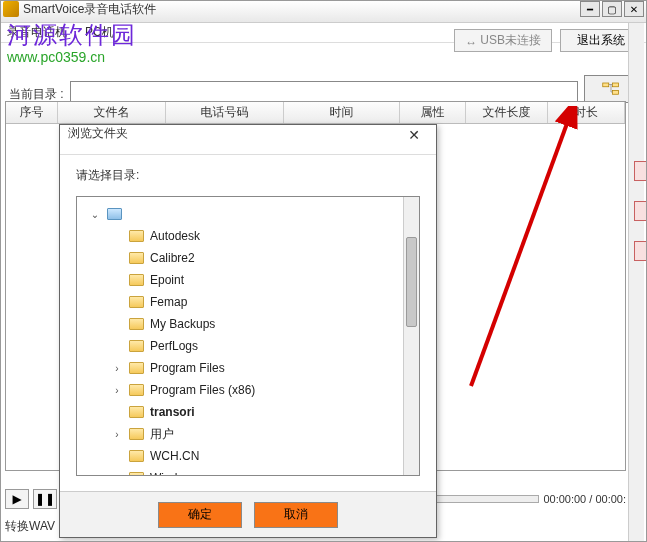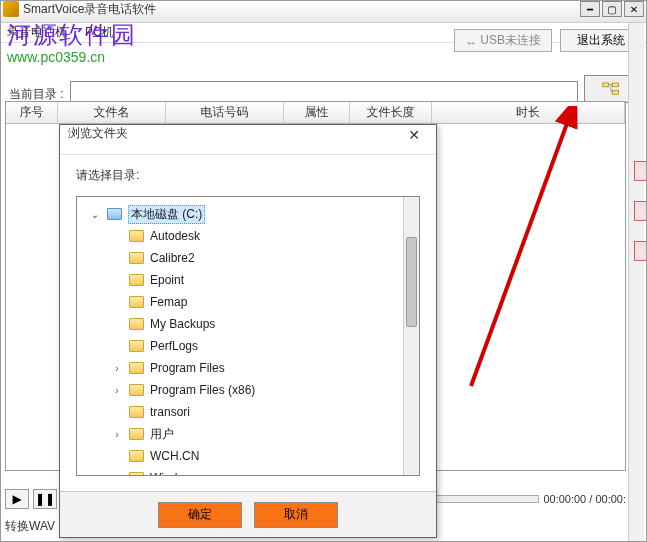--- a/index.html
+++ b/index.html
@@ -98,20 +98,21 @@
         <path d="M9 3 H12 V13 H14 M12 3 H14" stroke="#888" fill="none"></path>
       </svg>
   </div>
 </div>
 
 <div class="grid">
   <div class="gh">
     <div class="c0">序号</div>
     <div class="c1">文件名</div>
     <div class="c2">电话号码</div>
+    <div class="c3">时间</div>
     <div class="c4">属性</div>
     <div class="c5">文件长度</div>
     <div class="c6">时长</div>
   </div>
 </div>
 
 <div class="playbar">
   <div class="pbtn">▶</div>
   <div class="pbtn">❚❚</div>
   <div class="pbtn">■</div>
@@ -151,21 +152,20 @@
   <div class="dlg-tb">
     <div class="dt">浏览文件夹</div>
     <div class="dlg-x">✕</div>
   </div>
   <div class="dlg-prompt">请选择目录:</div>
   <div class="tree-wrap">
     <div class="tree">
       <div class="node" style="padding-left:8px">
         <span class="exp">⌄</span>
         <span class="dicon"></span>
-        <span class="nlabel sel">本地磁盘 (C:)</span>
       </div>
       <div id="tree-children">
           <div class="node" style="padding-left: 30px;">
             <span class="exp"></span>
             <span class="ficon"></span>
             <span class="nlabel">Autodesk</span>
           </div>
           <div class="node" style="padding-left: 30px;">
             <span class="exp"></span>
             <span class="ficon"></span>
@@ -194,21 +194,21 @@
           <div class="node" style="padding-left: 30px;">
             <span class="exp">›</span>
             <span class="ficon"></span>
             <span class="nlabel">Program Files</span>
           </div>
           <div class="node" style="padding-left: 30px;">
             <span class="exp">›</span>
             <span class="ficon"></span>
             <span class="nlabel">Program Files (x86)</span>
           </div>
-          <div class="node" style="padding-left: 30px;">
+          <div class="node" style="padding-left: 30px; font-weight: bold;">
             <span class="exp"></span>
             <span class="ficon"></span>
             <span class="nlabel">transori</span>
           </div>
           <div class="node" style="padding-left: 30px;">
             <span class="exp">›</span>
             <span class="ficon"></span>
             <span class="nlabel">用户</span>
           </div>
           <div class="node" style="padding-left: 30px;">

